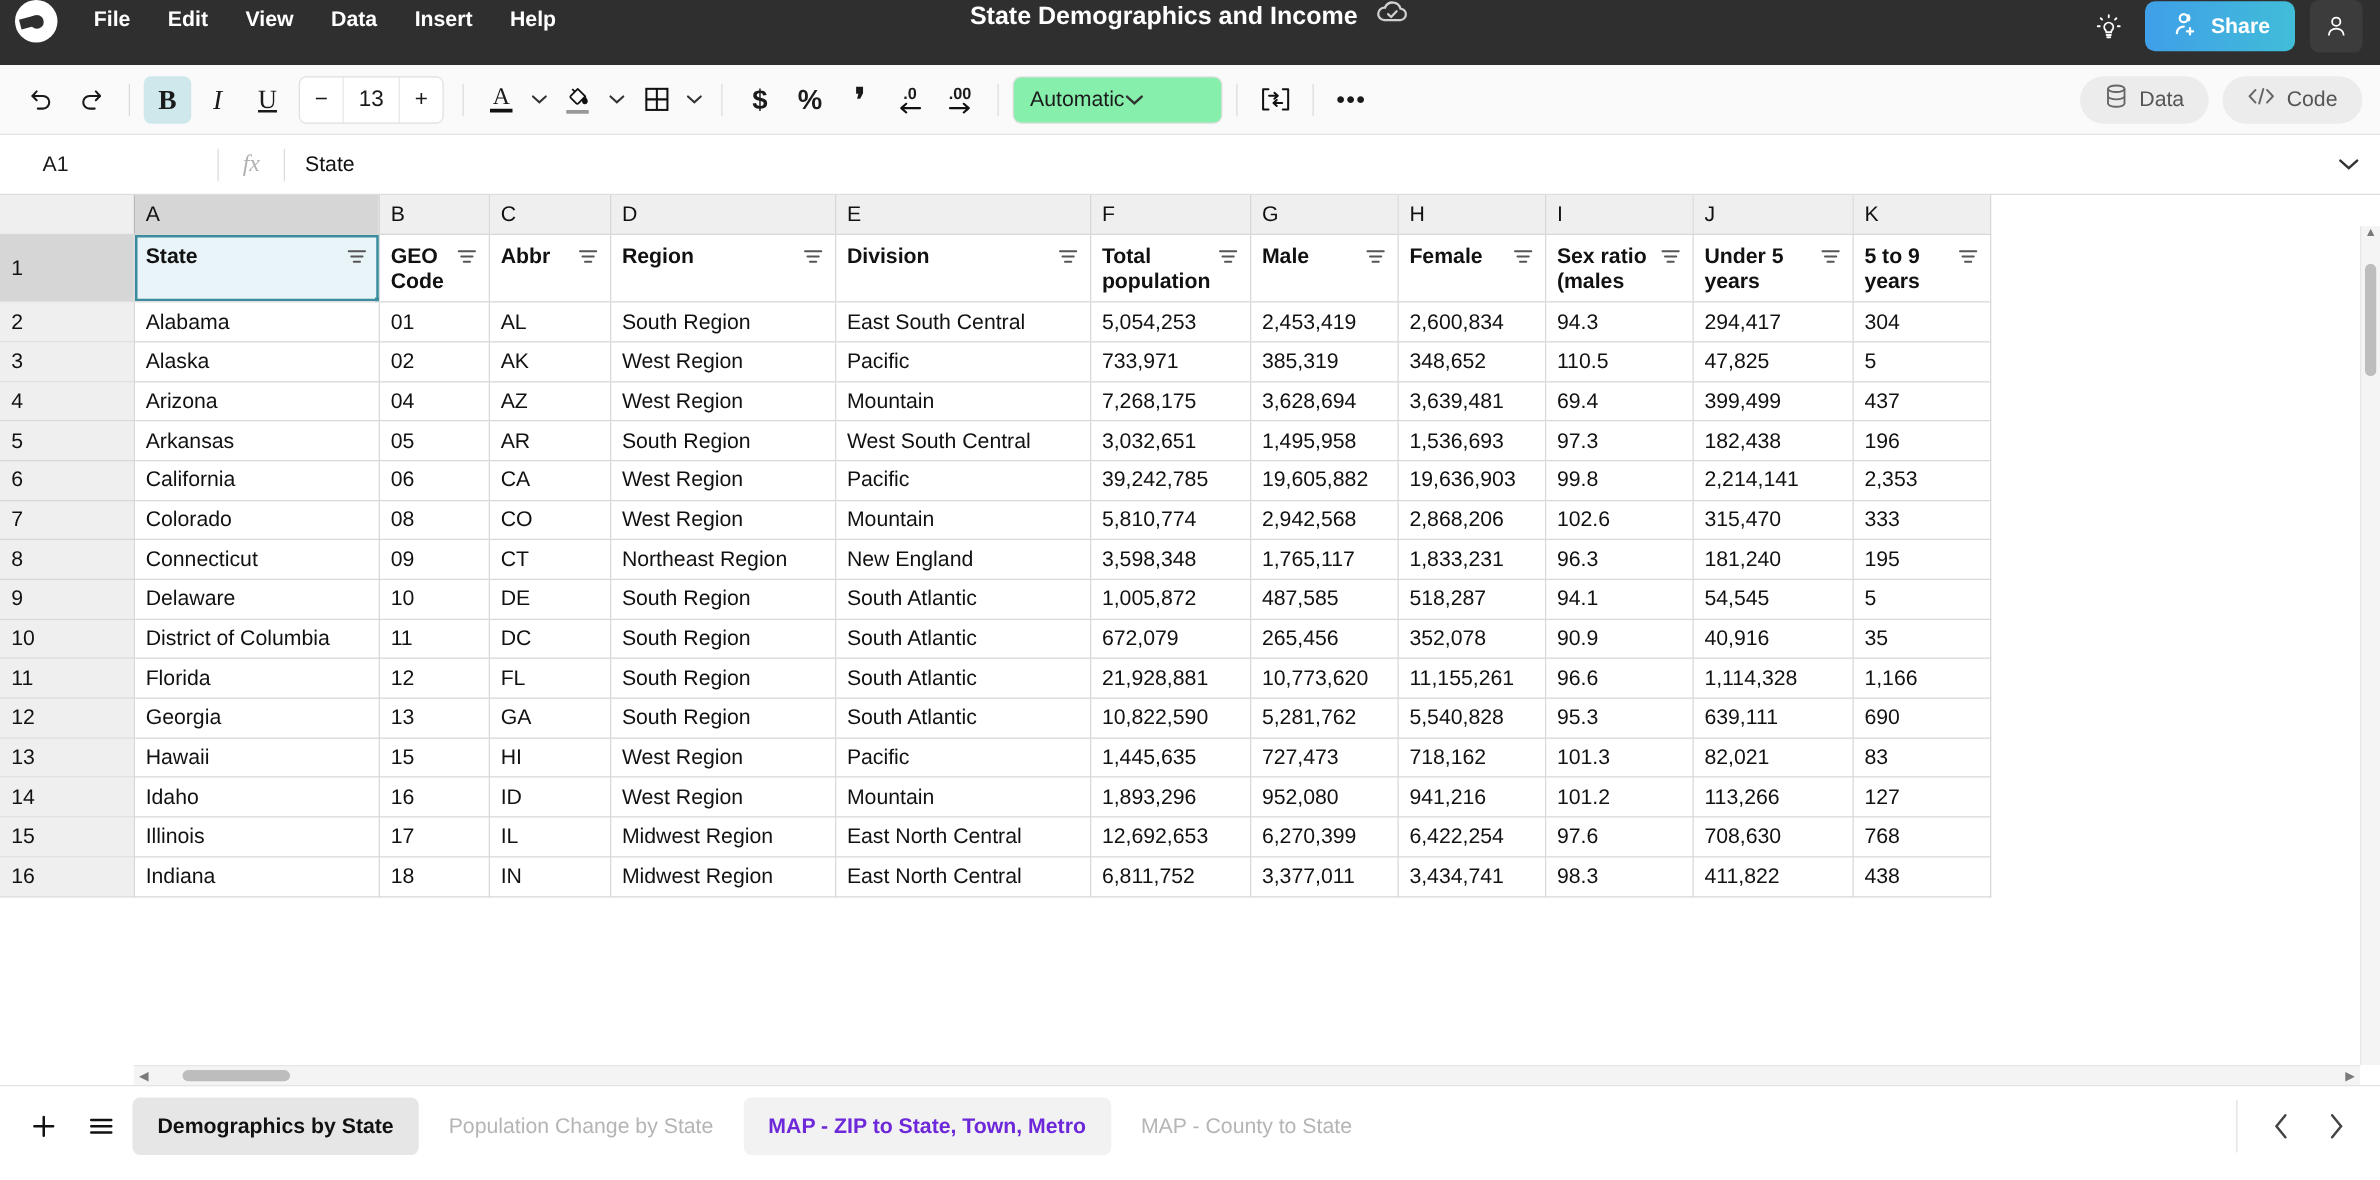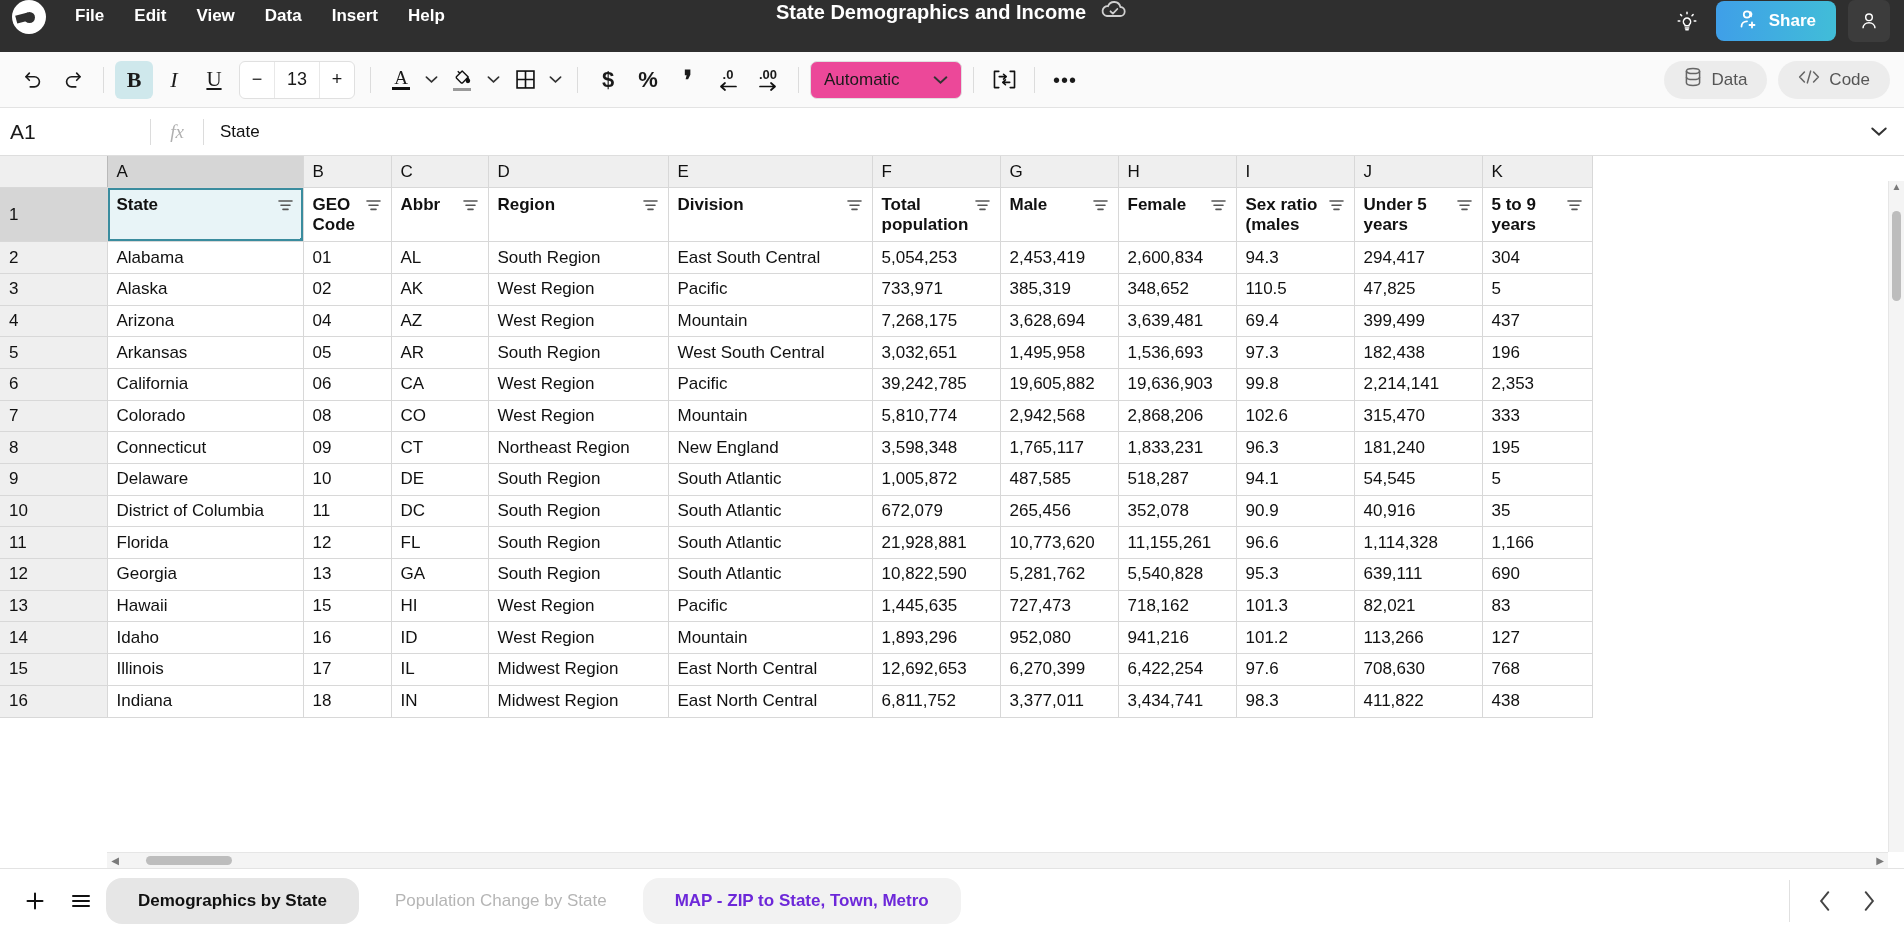--- a/index.html
+++ b/index.html
@@ -86,40 +86,40 @@
   }
   .fontsize-group > div {
     display: flex; align-items: center; justify-content: center;
     height: 100%; font-size: 18px; color: #1a1a1a; cursor: pointer;
   }
   .fs-minus, .fs-plus { width: 34px; }
   .fs-val { width: 46px; border-left: 1px solid #e8e8e8; border-right: 1px solid #e8e8e8; }
   .tb-split { display: flex; align-items: center; }
   .caret { width: 22px; height: 38px; display:flex; align-items:center; justify-content:center; cursor: pointer; }
   .autoselect {
-    display: flex; align-items: center; justify-content: space-between;
-    width: 152px; height: 38px; padding: 0 13px;
+    display: flex; align-items: center; justify-content: flex-start;
+    width: 168px; height: 38px; padding: 0 13px;
     border: 1px solid #e0e0e0; border-radius: 7px;
-    background: #ec4899; font-size: 17px; color: #1a1a1a; cursor: pointer;
+    background: #86efac; font-size: 17px; color: #1a1a1a; cursor: pointer;
   }
   .toolbar-right { margin-left: auto; display: flex; align-items: center; gap: 11px; }
   .pill {
     display: flex; align-items: center; gap: 9px;
     height: 38px; padding: 0 20px; border-radius: 19px;
     background: #ececec; color: #555; font-size: 17px; cursor: pointer;
   }
 
   
   .formulabar {
     height: 48px; background: #fff; border-bottom: 1px solid #dedede;
     display: flex; align-items: center;
   }
   .namebox {
-    width: 150px; padding-left: 10px; font-size: 21px; color: #1a1a1a;
-    height: 100%; display: flex; align-items: center; cursor: text;
+    width: 150px; padding-left: 10px; font-size: 17px; color: #1a1a1a;
+    height: 100%; display: flex; align-items: center; cursor: text; margin-left: 24px;
   }
   .fb-sep { width: 1px; height: 26px; background: #dcdcdc; }
   .fx {
     width: 52px; text-align: center; color: #b0b0b0;
     font-style: italic; font-size: 19px; font-family: "Liberation Serif", serif;
     cursor: pointer;
   }
   .fml-input {
     flex: 1; padding-left: 16px; font-size: 17px; color: #111;
     height: 100%; display: flex; align-items: center; cursor: text;
@@ -190,22 +190,22 @@
   
   .sheetbar {
     height: 64px; background: #fff; border-top: 1px solid #e3e3e3;
     display: flex; align-items: center; padding: 0 14px; gap: 4px;
   }
   .sheet-icon-btn {
     width: 42px; height: 42px; display: flex; align-items: center;
     justify-content: center; cursor: pointer; color: #222;
   }
   .sheettab {
-    height: 46px; padding: 0 32px; display: flex; align-items: center;
-    font-size: 17px; color: #b5b5b5; border-radius: 16px;
+    height: 46px; padding: 0 20px; display: flex; align-items: center;
+    font-size: 17px; color: #b5b5b5; border-radius: 6px;
     cursor: pointer; white-space: nowrap;
   }
   .sheettab.active { background: #e6e6e6; color: #111; font-weight: bold; }
   .sheettab.bold-inactive { color: #6d28d9; font-weight: bold; background: #f2f2f2; }
   .sheetnav { margin-left: auto; display: flex; align-items: center; gap: 2px; padding-left: 14px; border-left: 1px solid #e0e0e0; }
   .navbtn { width: 42px; height: 42px; display:flex; align-items:center; justify-content:center; cursor:pointer; color:#444; font-size: 22px;}
 </style>
 </head>
 <body>
 
@@ -761,20 +761,21 @@
   </div>
   <div class="sheet-icon-btn">
     <svg width="24" height="20" viewBox="0 0 24 20" fill="none" stroke="#111" stroke-width="2" stroke-linecap="round">
         <path d="M4 5h16M4 10h16M4 15h16"></path>
       </svg>
   </div>
   <div id="sheet-tabs" style="display:flex;align-items:center;gap:4px;">
       <div class="sheettab active">Demographics by State</div>
       <div class="sheettab">Population Change by State</div>
       <div class="sheettab bold-inactive">MAP - ZIP to State, Town, Metro</div>
+      <div class="sheettab">MAP - County to State</div>
     </div>
   <div class="sheetnav">
     <div class="navbtn">
       <svg width="16" height="22" viewBox="0 0 12 20" fill="none" stroke="#444" stroke-width="1.8" stroke-linecap="round">
           <path d="M9 2L2.5 10 9 18"></path>
         </svg>
     </div>
     <div class="navbtn">
       <svg width="16" height="22" viewBox="0 0 12 20" fill="none" stroke="#444" stroke-width="1.8" stroke-linecap="round">
           <path d="M3 2l6.5 8L3 18"></path>

